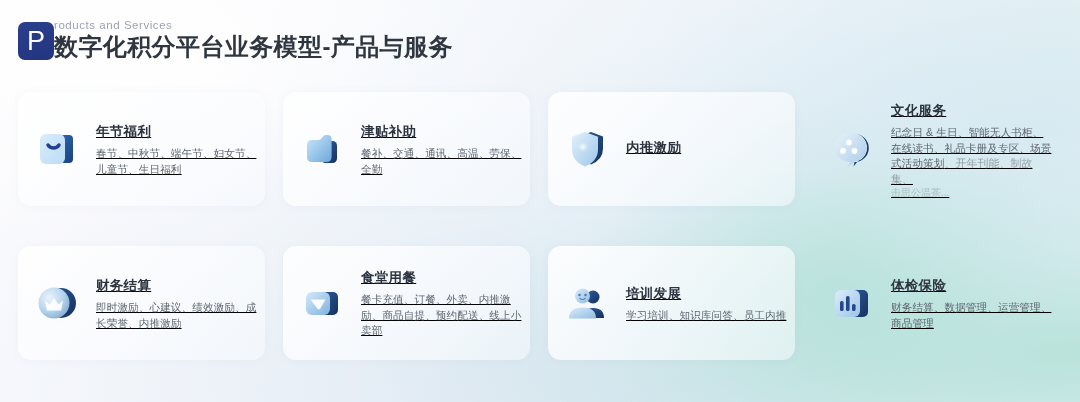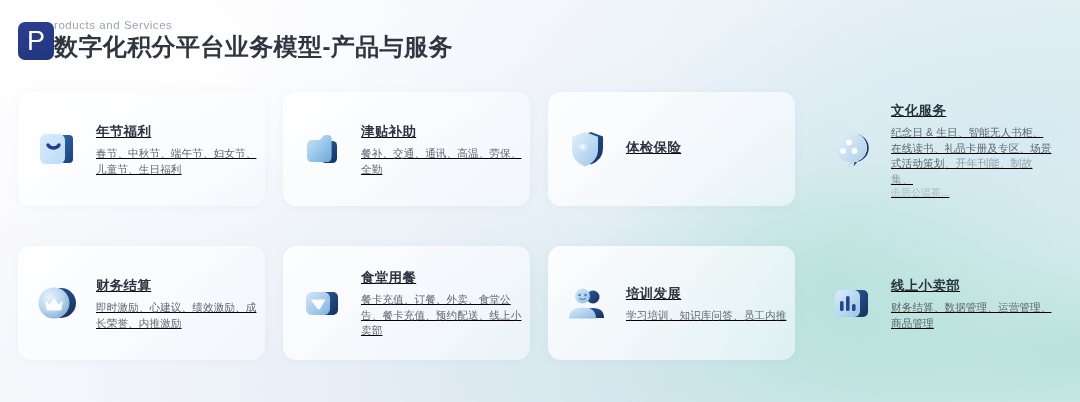--- a/index.html
+++ b/index.html
@@ -167,21 +167,21 @@
               <stop offset="0" stop-color="#ffffff"></stop>
                 <stop offset="1" stop-color="#cfe4f6" stop-opacity="0"></stop>
             </radialGradient>
           </defs>
           <path d="M31 11 l12 4.5 v12 q0 11-12 16 q-12-5-12-16 v-12 z" fill="url(#g3b)"></path>
           <path d="M25 11 l13 4.8 v12.6 q0 11.6-13 17 q-13-5.4-13-17 V15.8 z" fill="url(#g3a)"></path>
           <ellipse cx="24" cy="27" rx="7.5" ry="7" fill="url(#g3c)"></ellipse>
         </svg>
       </div>
       <div class="txt">
-        <div class="c-title">体检保险</div>
+        <div class="c-title">内推激励</div>
       </div>
     </div>
 
     <div class="card ghost">
       <div class="ico">
         <svg viewBox="0 0 56 56">
           <defs>
             <linearGradient id="g4a" x1="0" y1="0" x2="1" y2="1">
               <stop offset="0" stop-color="#e8f2fb"></stop>
                 <stop offset="1" stop-color="#a9cbe8"></stop>
@@ -242,21 +242,21 @@
                 <stop offset="1" stop-color="#16305e"></stop>
             </linearGradient>
           </defs>
           <rect x="26" y="17" width="17" height="23" rx="5" fill="url(#g6b)"></rect>
           <rect x="11" y="17" width="24" height="23" rx="6" fill="url(#g6a)"></rect>
           <path d="M15.5 24.5 h15 l-5.2 9 q-1.2 2-3 0 z" fill="#ffffff" opacity=".93"></path>
         </svg>
       </div>
       <div class="txt">
         <div class="c-title">食堂用餐</div>
-        <div class="c-desc">餐卡充值、订餐、外卖、食堂公告、餐卡充值、预约配送、线上小卖部</div>
+        <div class="c-desc">餐卡充值、订餐、外卖、内推激励、商品自提、预约配送、线上小卖部</div>
       </div>
     </div>
 
     <div class="card">
       <div class="ico">
         <svg viewBox="0 0 56 56">
           <defs>
             <linearGradient id="g7a" x1="0" y1="0" x2="1" y2="1">
               <stop offset="0" stop-color="#dcecfa"></stop>
                 <stop offset="1" stop-color="#8fbbe2"></stop>
@@ -295,19 +295,19 @@
             </linearGradient>
           </defs>
           <rect x="26" y="15" width="17" height="27" rx="5" fill="url(#g8b)"></rect>
           <rect x="10" y="15" width="25" height="27" rx="6" fill="url(#g8a)"></rect>
           <rect x="15" y="26" width="3.6" height="10" rx="1.6" fill="#23498c"></rect>
           <rect x="21" y="21" width="3.6" height="15" rx="1.6" fill="#23498c"></rect>
           <rect x="27" y="29" width="3.6" height="7" rx="1.6" fill="#23498c"></rect>
         </svg>
       </div>
       <div class="txt">
-        <div class="c-title">线上小卖部</div>
+        <div class="c-title">体检保险</div>
         <div class="c-desc">财务结算、数据管理、运营管理、商品管理</div>
       </div>
     </div>
 
   </div>
 </div>
 
 </body></html>

